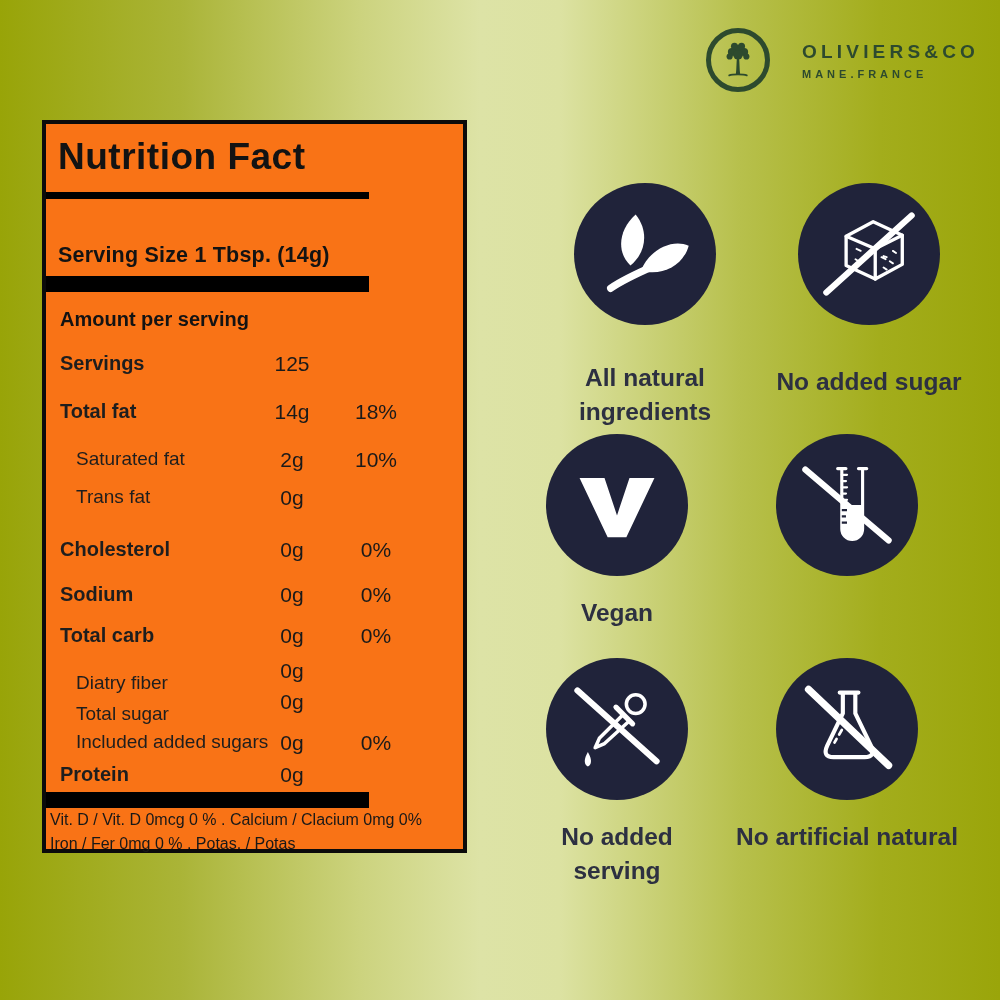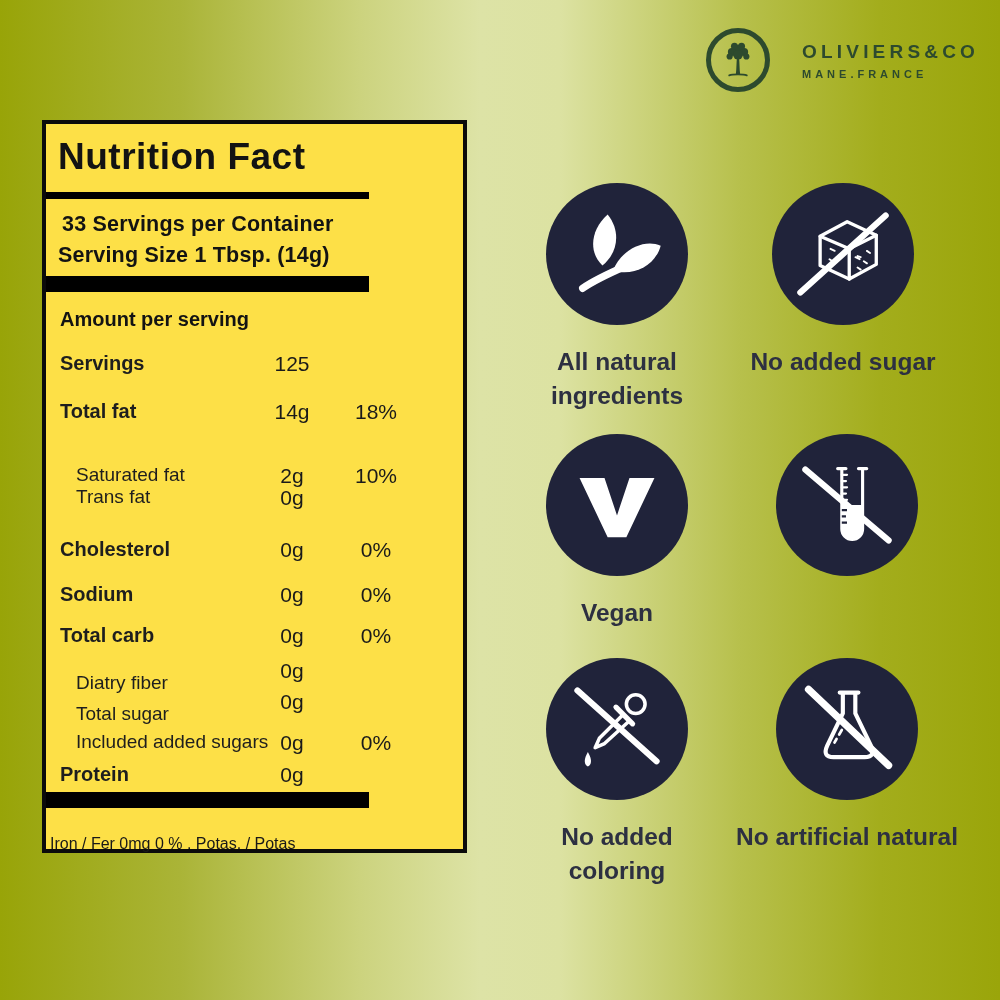--- a/index.html
+++ b/index.html
@@ -19,21 +19,21 @@
 
   
   .brand{position:absolute;left:706px;top:28px;display:flex;align-items:center;gap:32px;}
   .brand-ring{width:64px;height:64px;border:5px solid var(--brand-green);border-radius:50%;
     display:flex;align-items:center;justify-content:center;}
   .brand-name{font-size:19px;font-weight:700;letter-spacing:4.2px;color:var(--brand-green);white-space:nowrap;}
   .brand-sub{font-size:11px;font-weight:600;letter-spacing:4px;color:var(--brand-green);margin-top:5px;white-space:nowrap;}
 
   
   .nutrition{position:absolute;left:42px;top:120px;width:425px;height:733px;
-    background:#fde047;border:4px solid var(--ink);}
+    background:#f97316;border:4px solid var(--ink);}
   .nutrition *{position:absolute;color:#131313;}
   .n-title{left:12px;top:12px;font-size:37px;font-weight:700;letter-spacing:.5px;}
   .rule{background:#000;left:0;width:323px;}
   .rule.thin{top:68px;height:7px;}
   .rule.bar1{top:152px;height:16px;}
   .rule.bar2{top:668px;height:16px;}
   .n-servings1{left:16px;top:88px;font-size:21.5px;font-weight:800;letter-spacing:.2px;}
   .n-servings2{left:12px;top:119px;font-size:21.5px;font-weight:800;letter-spacing:.2px;}
   .n-amount{left:14px;top:184px;font-size:20px;font-weight:800;}
 
@@ -79,36 +79,35 @@
   </div>
   <div class="brand-text">
     <div class="brand-name">OLIVIERS&amp;CO</div>
     <div class="brand-sub">MANE.FRANCE</div>
   </div>
 </header>
 
 <section class="nutrition">
   <h1 class="n-title">Nutrition Fact</h1>
   <div class="rule thin"></div>
-  <div class="n-servings1">33 Servings per Container</div>
   <div class="n-servings2">Serving Size 1 Tbsp. (14g)</div>
   <div class="rule bar1"></div>
   <div class="n-amount">Amount per serving</div>
   <div style="position:static;">
       <div class="nrow bold" style="top: 228px;">
     <span class="nlabel">Servings</span>
     <span class="nvalue">125</span>
     <span class="ndv"></span>
   </div>
       <div class="nrow bold" style="top: 276px;">
     <span class="nlabel">Total fat</span>
     <span class="nvalue">14g</span>
     <span class="ndv">18%</span>
   </div>
-      <div class="nrow" style="top: 340px; padding-left: 32px;">
+      <div class="nrow" style="top: 324px; padding-left: 32px;">
     <span class="nlabel">Saturated fat</span>
     <span class="nvalue">2g</span>
     <span class="ndv">10%</span>
   </div>
       <div class="nrow" style="top: 362px;">
     <span class="nlabel">Trans fat</span>
     <span class="nvalue">0g</span>
     <span class="ndv"></span>
   </div>
       <div class="nrow bold" style="top: 414px;">
@@ -141,38 +140,39 @@
     <span class="nvalue">0g</span>
     <span class="ndv">0%</span>
   </div>
       <div class="nrow bold" style="top: 639px; padding-left: 11px;">
     <span class="nlabel">Protein</span>
     <span class="nvalue">0g</span>
     <span class="ndv"></span>
   </div>
     </div>
   <div class="rule bar2"></div>
+  <div class="n-foot l1">Vit. D / Vit. D 0mcg 0 % . Calcium / Clacium 0mg 0%</div>
   <div class="n-foot l2">Iron / Fer 0mg 0 % . Potas. / Potas</div>
 </section>
 
 <section>
-    <div class="badge" style="left: 492px; top: 183px;">
+    <div class="badge" style="left: 520px; top: 183px; gap: 16px;">
     <div class="badge-circle">
         <svg viewBox="0 0 100 100">
     <path d="M41 12 C25 26 22 48 36 61 C51 49 54 28 41 12 Z" fill="#fff"></path>
     <path d="M46 66 C54 46 76 35 92 42 C87 61 66 72 46 66 Z" fill="#fff"></path>
     <path d="M17 83 C30 74 44 68 60 61" stroke="#fff" stroke-width="7" fill="none" stroke-linecap="round"></path>
   </svg>
       </div>
     <div class="badge-label">
         <span>All natural</span>
         <span>ingredients</span>
       </div>
   </div>
-    <div class="badge" style="left: 718px; top: 183px;">
+    <div class="badge" style="left: 744px; top: 183px; gap: 20px;">
     <div class="badge-circle">
         <svg viewBox="0 0 100 100">
     <g stroke="#fff" stroke-width="3.2" fill="none" stroke-linejoin="round" stroke-linecap="round">
       <path d="M54 19 L82 32 L56 45 L28 33 Z"></path>
       <path d="M82 32 L82 60 L56 74 L56 45"></path>
       <path d="M28 33 L28 61 L56 74"></path>
       <path d="M62 53 l4 2 M70 57 l3 2 M64 63 l3 2 M73 47 l3 2 M64 52 l3 1 M38 45 l4 2 M44 53 l3 2 M37 55 l3 2" stroke-width="1.8"></path>
     </g>
     <line x1="9" y1="87" x2="91" y2="13" stroke="#fff" stroke-width="6" stroke-linecap="round"></line>
   </svg>
@@ -212,21 +212,21 @@
       <circle cx="68" cy="26" r="9" stroke-width="3.4"></circle>
       <path d="M49 29 L65 45" stroke-width="5"></path>
       <path d="M55 37 L33 59 L29 68 L38 64 L61 43" stroke-width="3.4"></path>
     </g>
     <path d="M22 72 C18 79 18 84 22 86 C26 84 26 79 22 72 Z" fill="#fff"></path>
     <line x1="12" y1="13" x2="88" y2="81" stroke="#fff" stroke-width="6" stroke-linecap="round"></line>
   </svg>
       </div>
     <div class="badge-label">
         <span>No added</span>
-        <span>coloring</span>
+        <span>serving</span>
       </div>
   </div>
     <div class="badge" style="left: 722px; top: 658px;">
     <div class="badge-circle">
         <svg viewBox="0 0 100 100">
     <g stroke="#fff" stroke-width="4" fill="none" stroke-linecap="round" stroke-linejoin="round">
       <path d="M43 15 H61 M46 15 V35 L31 66 Q26 77 37 77 H67 Q78 77 73 66 L58 35 V15"></path>
       <path d="M45 51 L38 63" stroke-width="2.6" stroke-dasharray="5 5"></path>
     </g>
     <line x1="13" y1="12" x2="90" y2="85" stroke="#fff" stroke-width="7" stroke-linecap="round"></line>

